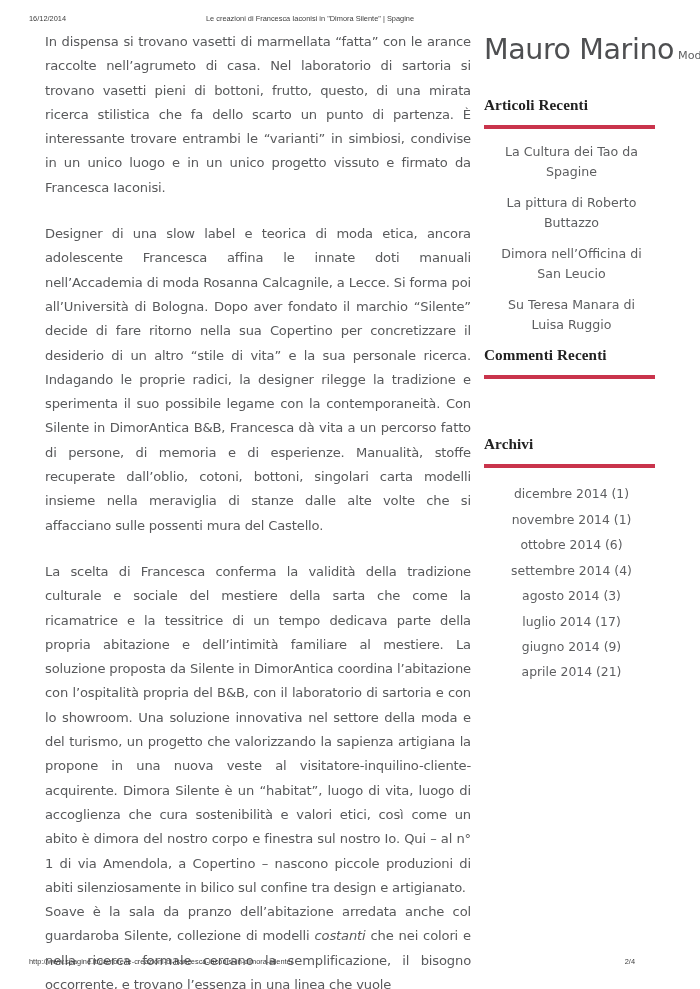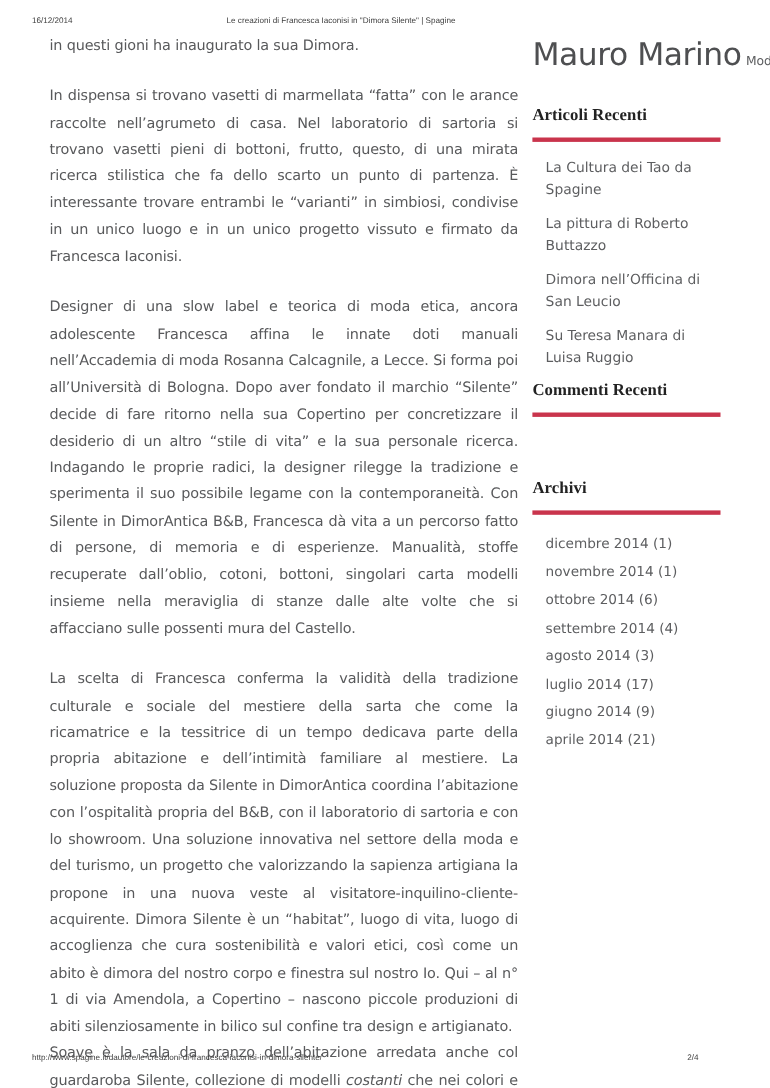--- a/index.html
+++ b/index.html
@@ -112,20 +112,21 @@
   .widget-rule {
     width: 171px;
     height: 4px;
     background: #c9344c;
     margin: 0 0 13px 0;
   }
   .widget ul {
     list-style: none;
     margin: 12px;
     padding: 0;
+    text-align: center;
   }
   .widget.recent-posts li {
     font-size: 12.6px;
     line-height: 19.5px;
     color: #5d5e60;
     margin-bottom: 12px;
   }
   .widget.archives li {
     font-size: 12.4px;
     line-height: 25.4px;
@@ -168,21 +169,20 @@
 <body>
 
 <div class="print-header">
   <span class="ph-date">16/12/2014</span>
   <span class="ph-title">Le creazioni di Francesca Iaconisi in "Dimora Silente" | Spagine</span>
 </div>
 
 <div class="page">
 
   <div class="article">
-    <p>in questi gioni ha inaugurato la sua Dimora.</p>
     <p>In dispensa si trovano vasetti di marmellata “fatta” con le arance raccolte nell’agrumeto di casa. Nel laboratorio di sartoria si trovano vasetti pieni di bottoni, frutto, questo, di una mirata ricerca stilistica che fa dello scarto un punto di partenza. È interessante trovare entrambi le “varianti” in simbiosi, condivise in un unico luogo e in un unico progetto vissuto e firmato da Francesca Iaconisi.</p>
     <p>Designer di una slow label e teorica di moda etica, ancora adolescente Francesca affina le innate doti manuali nell’Accademia di moda Rosanna Calcagnile, a Lecce. Si forma poi all’Università di Bologna. Dopo aver fondato il marchio “Silente” decide di fare ritorno nella sua Copertino per concretizzare il desiderio di un altro “stile di vita” e la sua personale ricerca. Indagando le proprie radici, la designer rilegge la tradizione e sperimenta il suo possibile legame con la contemporaneità. Con Silente in DimorAntica B&amp;B, Francesca dà vita a un percorso fatto di persone, di memoria e di esperienze. Manualità, stoffe recuperate dall’oblio, cotoni, bottoni, singolari carta modelli insieme nella meraviglia di stanze dalle alte volte che si affacciano sulle possenti mura del Castello.</p>
     <p class="tight">La scelta di Francesca conferma la validità della tradizione culturale e sociale del mestiere della sarta che come la ricamatrice e la tessitrice di un tempo dedicava parte della propria abitazione e dell’intimità familiare al mestiere. La soluzione proposta da Silente in DimorAntica coordina l’abitazione con l’ospitalità propria del B&amp;B, con il laboratorio di sartoria e con lo showroom. Una soluzione innovativa nel settore della moda e del turismo, un progetto che valorizzando la sapienza artigiana la propone in una nuova veste al visitatore-inquilino-cliente-acquirente. Dimora Silente è un “habitat”, luogo di vita, luogo di accoglienza che cura sostenibilità e valori etici, così come un abito è dimora del nostro corpo e finestra sul nostro Io. Qui – al n° 1 di via Amendola, a Copertino – nascono piccole produzioni di abiti silenziosamente in bilico sul confine tra design e artigianato.</p>
     <p><span>Soave è la sala da pranzo dell’abitazione arredata anche col guardaroba Silente, collezione di modelli </span><em>costanti</em><span> che nei colori e nella ricerca formale cercano la semplificazione, il bisogno occorrente, e trovano l’essenza in una linea che vuole</span></p>
   </div>
 
   <div class="sidebar">
 
     <div class="tagcloud" id="tagcloud-host"><a class="tag s5">Mauro Marino</a><a class="tag s2">Moda</a></div>
 

